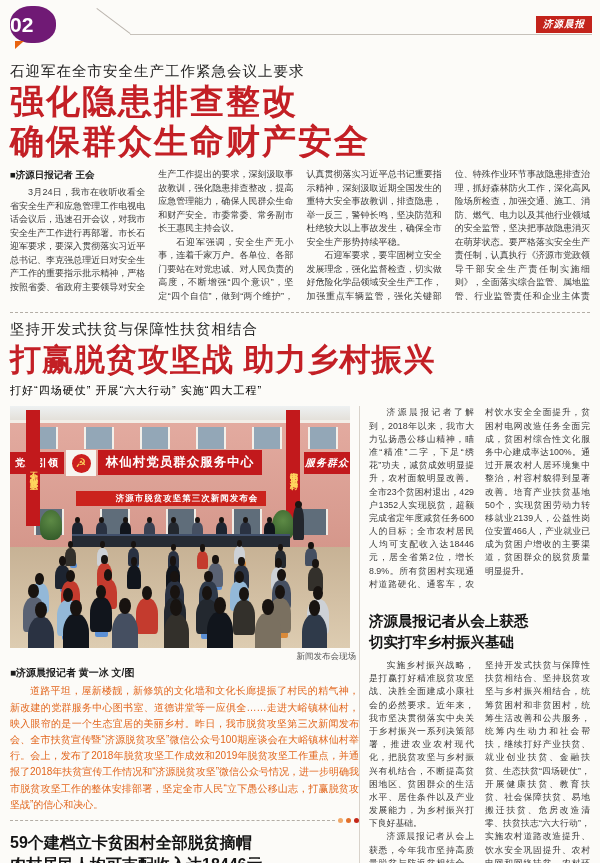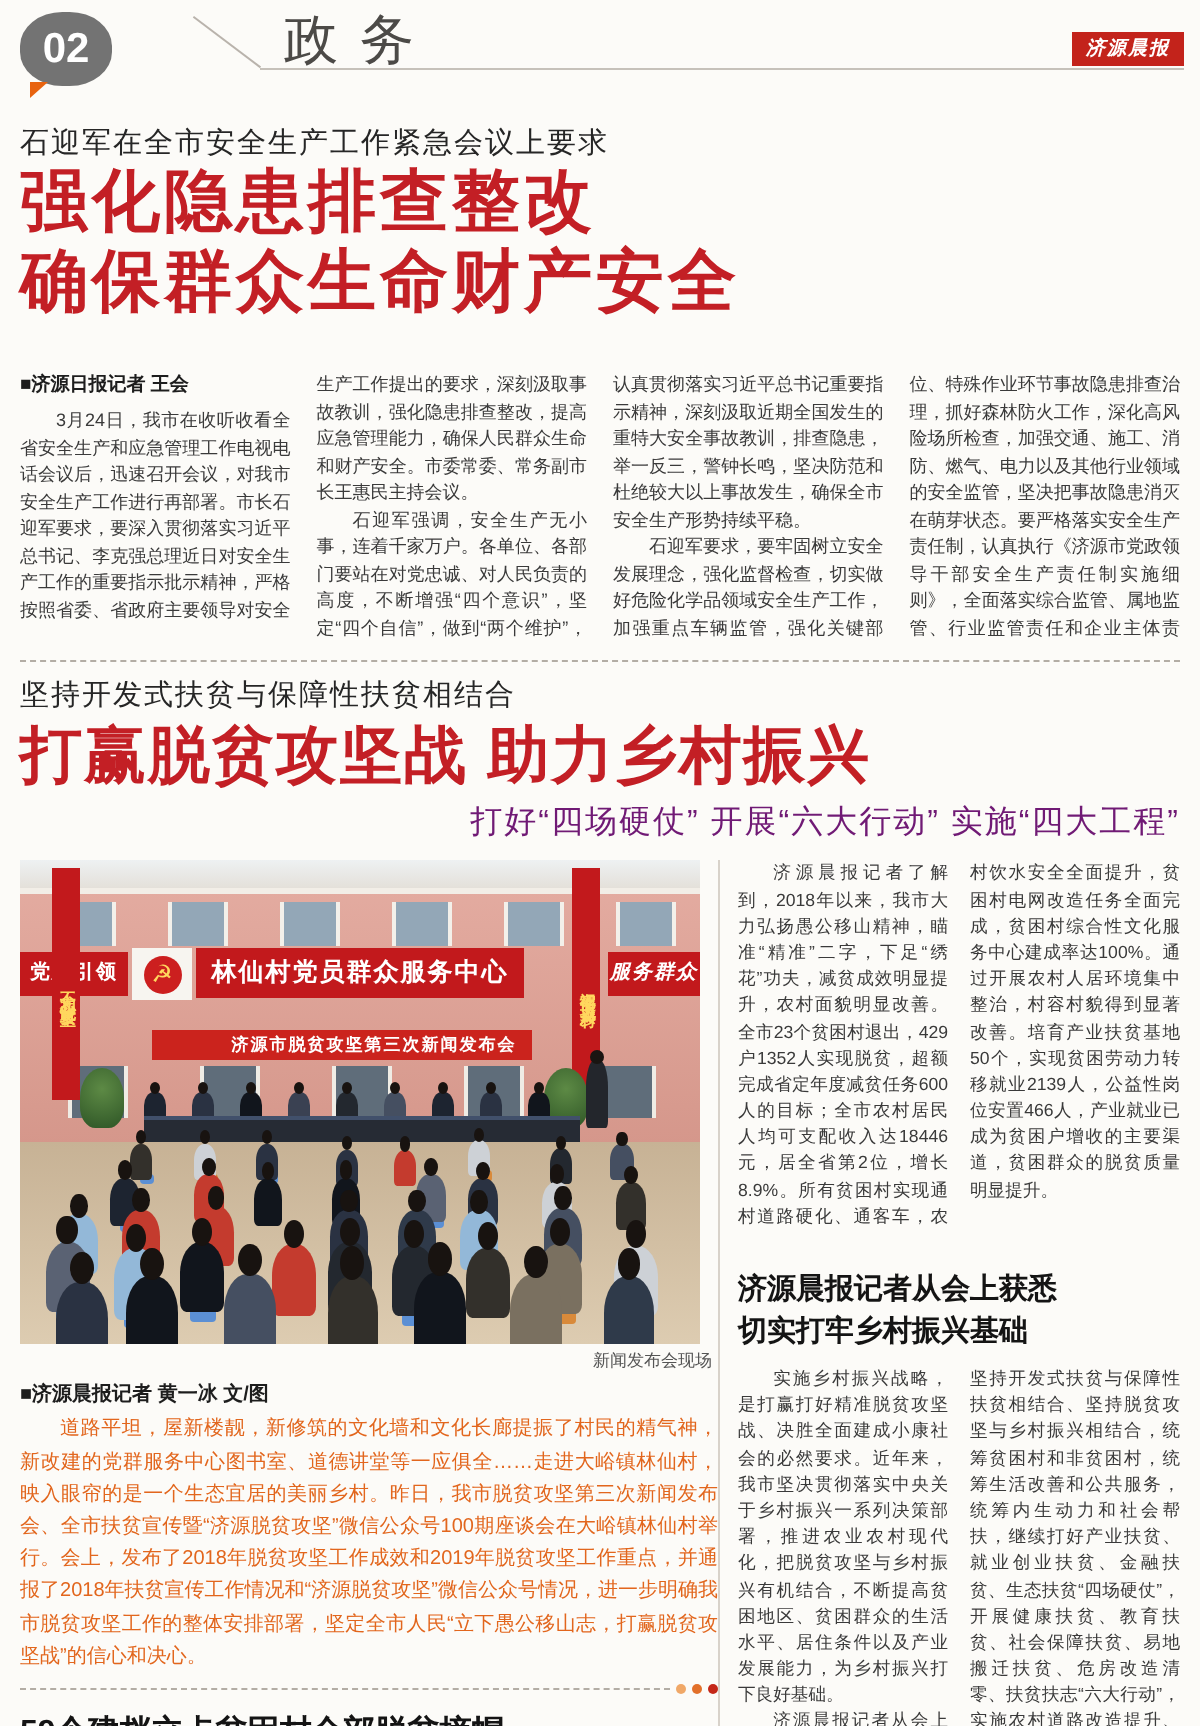--- a/index.html
+++ b/index.html
@@ -2,41 +2,41 @@
 <html><head>
 <meta charset="utf-8">
 <style>
   * { margin:0; padding:0; box-sizing:border-box; }
   html,body { background:#e8e6e2; }
   body { font-family:"Liberation Sans","DejaVu Sans",sans-serif; }
   .page{ position:relative; width:600px; height:863px; background:#fcfbf8; overflow:hidden; margin:0 auto; color:#2f2f2f;}
 
   
   .hdr{ position:relative; height:48px; }
-  .pagenum{ position:absolute; left:10px; top:6px; width:46px; height:37px; background:#737373; border-radius:46% 46% 46% 46%; color:#fff; font-size:21px; font-weight:bold; text-align:center; line-height:37px; }
+  .pagenum{ position:absolute; left:10px; top:6px; width:46px; height:37px; background:#701a75; border-radius:46% 46% 46% 46%; color:#fff; font-size:21px; font-weight:bold; line-height:37px; }
   .pagenum:after{ content:""; position:absolute; left:5px; bottom:-6px; border-left:9px solid #e8630f; border-bottom:8px solid transparent; }
   .sec-title{ position:absolute; left:142px; top:2px; font-size:27px; color:#4c4a47; letter-spacing:11px; font-weight:500; }
   .hdr-diag{ position:absolute; left:97px; top:8px; width:42px; border-top:1.5px solid #b9b3ac; transform:rotate(37deg); transform-origin:left top; }
   .hdr-line{ position:absolute; left:130px; right:8px; top:34px; border-top:1.5px solid #c6c1ba; }
   .dateline{ position:absolute; right:8px; top:5px; font-size:8px; color:#3c3c3c; }
   .masthead{ position:absolute; right:8px; top:16px; background:#c3231b; color:#fff; font-size:9.5px; font-weight:bold; font-style:italic; padding:2px 7px; letter-spacing:1px; }
 
   
   .story1{ margin:14px 10px 0; }
   .kicker{ font-size:14.5px; color:#262626; letter-spacing:1px; }
   .hl-red{ color:#c31f25; font-weight:bold; font-size:34px; line-height:1.18; letter-spacing:2px; }
-  .cols4{ margin-top:25px; height:137px; column-count:4; column-gap:13px; overflow:hidden; font-size:9px; line-height:1.5; color:#3a3a3a; text-align:justify; }
+  .cols4{ margin-top:7px; height:137px; column-count:4; column-gap:13px; overflow:hidden; font-size:9px; line-height:1.5; color:#3a3a3a; text-align:justify; }
   .cols4 p, .cols2 p{ text-indent:2em; }
   p.byline{ text-indent:0; font-weight:bold; color:#1d1d1d; margin-bottom:4px; font-size:9.5px; }
   .dashed{ margin:7px 10px; border-top:1px dashed #b3ada5; }
 
   
   .story2h{ margin:4px 10px 0; }
   .hl-red2{ color:#c31f25; font-weight:bold; font-size:31px; letter-spacing:1px; line-height:1.2; margin-top:2px;}
-  .subtitle{ font-size:16px; color:#701a75; margin-top:5px; letter-spacing:1px;text-align:right; }
+  .subtitle{ font-size:11px; color:#000000; margin-top:5px; letter-spacing:1px; }
 
   
   .lower{ display:flex; margin:8px 10px 0; height:460px; }
   .lcol{ width:349px; }
   .rcol{ flex:1; border-left:1px solid #d8d2ca; padding-left:9px; }
   .cols2{ column-count:2; column-gap:11px; overflow:hidden; font-size:8.8px; line-height:1.5; color:#3a3a3a; text-align:justify; }
   .r-part1{ height:196px; }
   .r-part2{ height:212px; }
   .r-subhead{ font-size:14.5px; font-weight:bold; color:#141414; line-height:1.4; margin:9px 0 7px; }
   .l-subhead{ font-size:16px; font-weight:bold; color:#141414; line-height:1.35; margin:9px 0 6px; }
@@ -79,21 +79,20 @@
   .cameraman .head{ position:absolute; top:-5px; left:2px; width:7px; height:7px; background:#1a1512; border-radius:50%; }
 </style>
 </head>
 <body>
 
 <div class="page">
 
   <header class="hdr">
     <div class="pagenum">02</div>
     <div class="hdr-diag"></div>
-    <div class="sec-title">政务</div>
     <div class="hdr-line"></div>
     <div class="masthead">济源晨报</div>
   </header>
 
   <section class="story1">
     <div class="kicker">石迎军在全市安全生产工作紧急会议上要求</div>
     <div class="hl-red">强化隐患排查整改</div>
     <div class="hl-red">确保群众生命财产安全</div>
     <div class="cols4">
       <p class="byline">■济源日报记者 王会</p>

